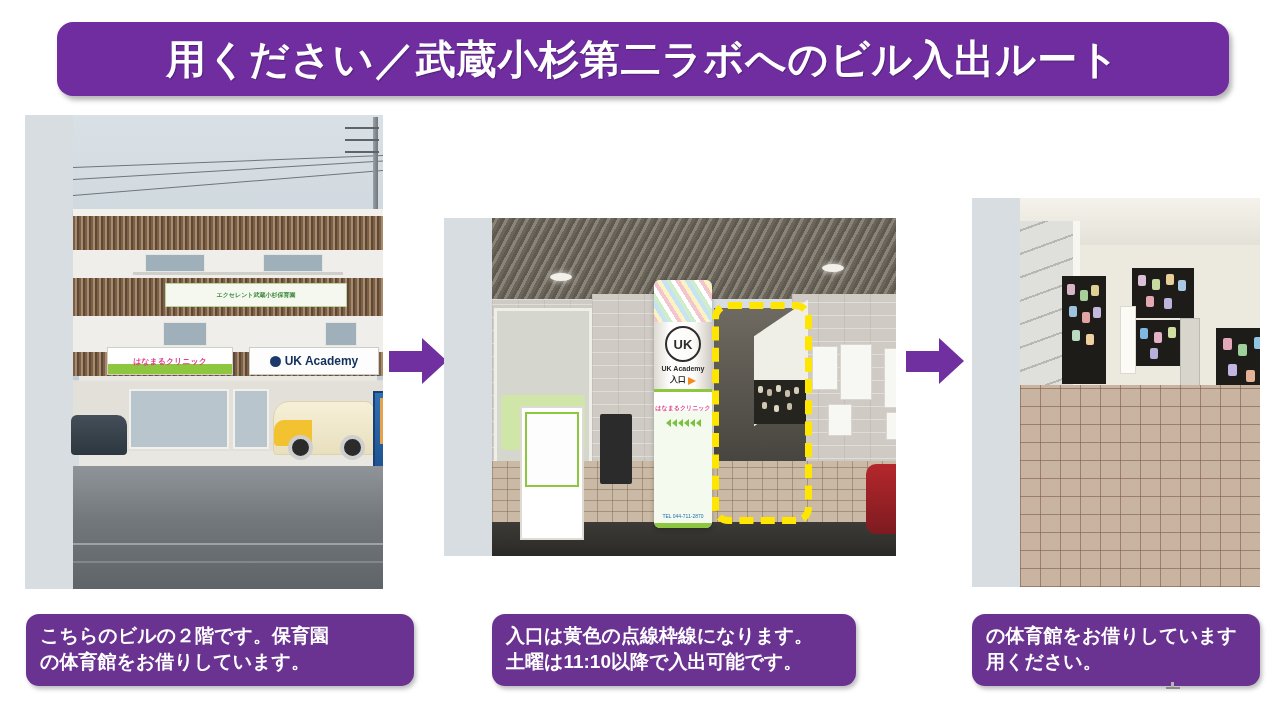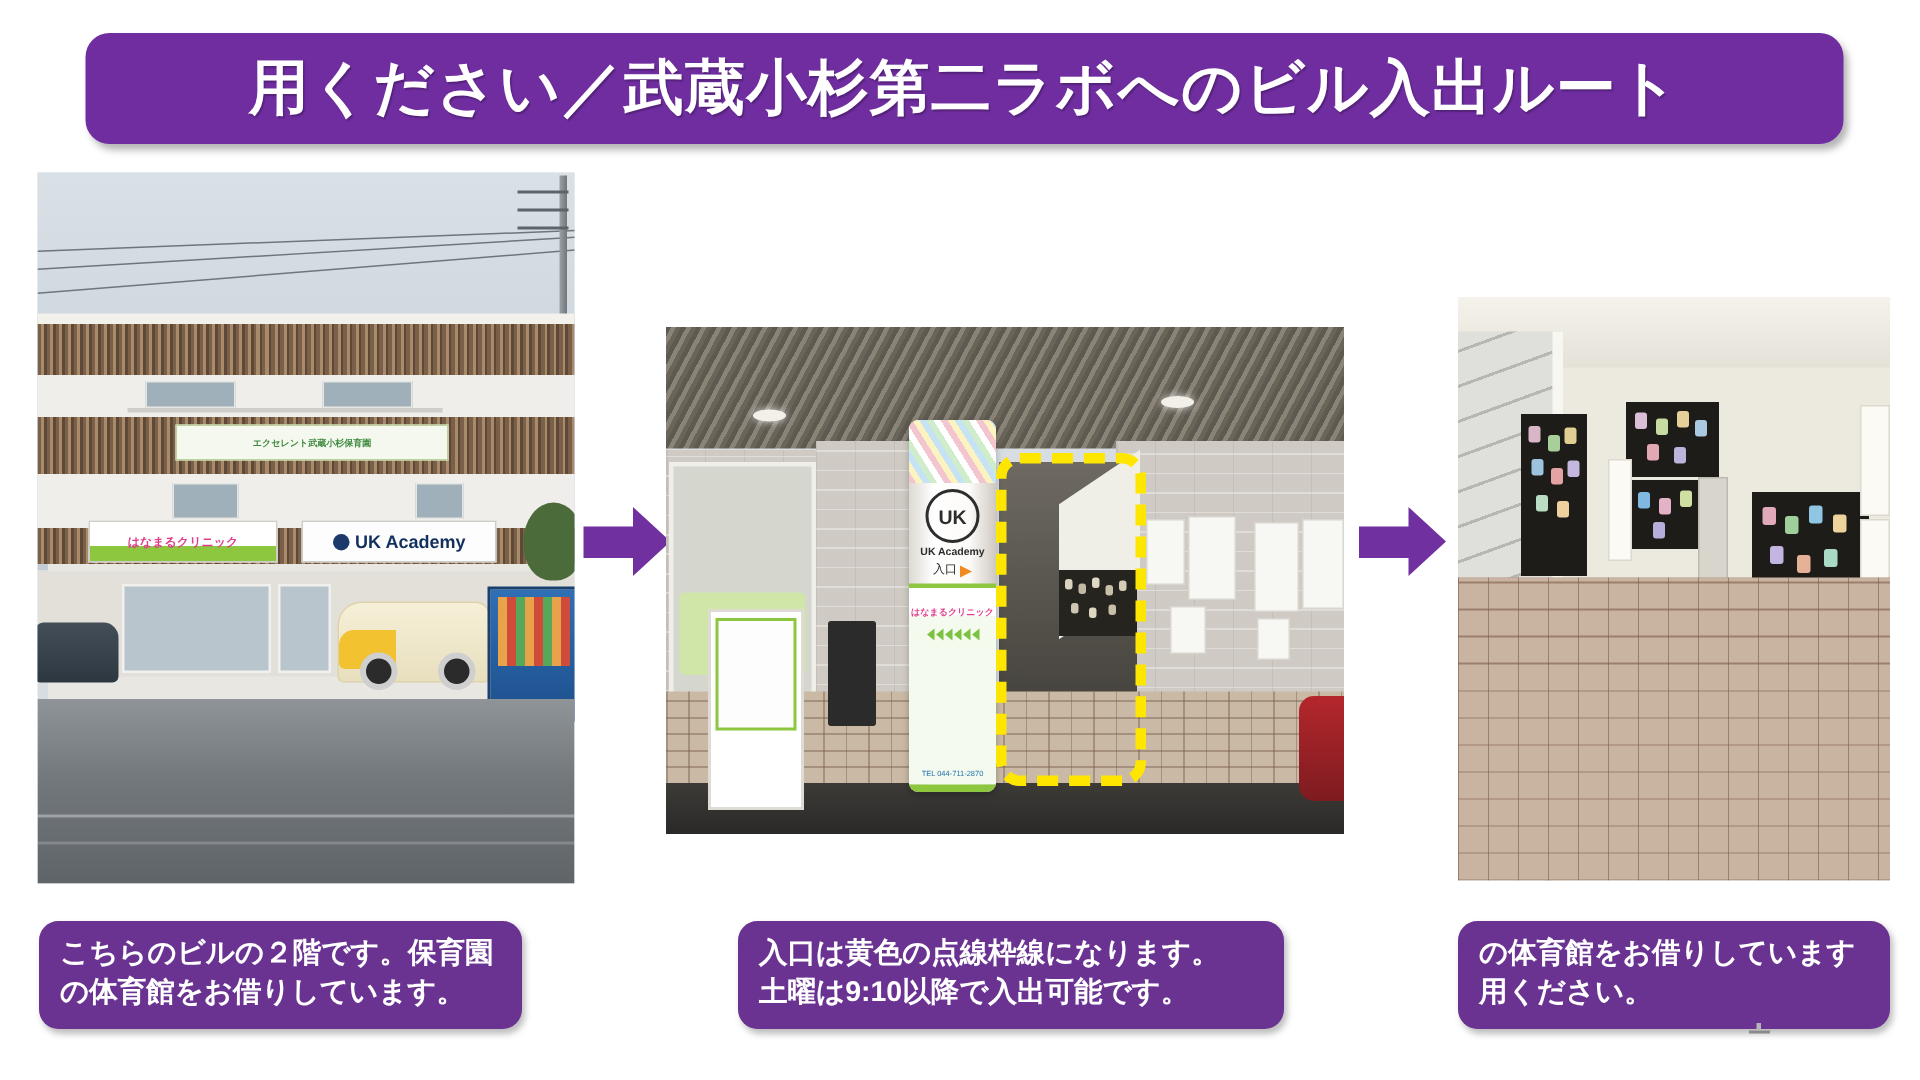--- a/index.html
+++ b/index.html
@@ -43,21 +43,21 @@
   
   .photo {
     position: absolute;
     overflow: hidden;
     background: #d8dde2;
   }
   #photo-1 { left: 25px;  top: 115px; width: 358px; height: 474px; }
   #photo-2 { left: 444px; top: 218px; width: 452px; height: 338px; }
   #photo-3 { left: 972px; top: 198px; width: 288px; height: 389px; }
 
-  .scene { position: absolute; inset: 0; }
+  .scene { position: absolute; inset: 0; margin-left: 48px; }
 
   
   .p1-sky {
     position: absolute; left:0; top:0; width:100%; height:56%;
     background: linear-gradient(#d9e0e6 0%, #ccd5dc 60%, #c3ccd4 100%);
   }
   .p1-wire {
     position:absolute; background:#6e757c; height:1px; transform-origin:left center;
   }
   .p1-pole {
@@ -210,21 +210,21 @@
       #f3c6cf 0 4px,#fdf3c0 4px 8px,#c6e3f5 8px 12px,#cfeccb 12px 16px,#ffffff 16px 20px);
   }
   .p2-pillar .ukbadge {
     margin-top:4px; width:32px;height:32px;border-radius:50%;
     border:2px solid #2d2d2d; color:#2d2d2d; font-size:13px; font-weight:bold;
     display:flex;align-items:center;justify-content:center;
   }
   .p2-pillar .uktext { margin-top:3px; font-size:7px;font-weight:bold;color:#2b2b2b; }
   .p2-pillar .entry {
     margin-top:2px; display:flex;align-items:flex-end;gap:2px;
-    font-size:8px;font-weight:normal;color:#1f1f1f;
+    font-size:8px;font-weight:bold;color:#1f1f1f;
   }
   .p2-pillar .arrow {
     width:0;height:0;border-top:4px solid transparent;border-bottom:4px solid transparent;
     border-left:8px solid #f18a21;
   }
   .p2-pillar .greenzone {
     margin-top:4px; width:100%; flex:1;
     background:linear-gradient(#ffffff 0 14%, #f4fbee 14% 100%);
     border-top:3px solid #8dc63f; border-bottom:5px solid #8dc63f;
     display:flex;flex-direction:column;align-items:center;
@@ -321,21 +321,21 @@
     border-radius:13px;
     box-shadow:2px 3px 4px rgba(90,90,95,0.40);
     color:#ffffff;
     font-weight:bold;
     font-size:19px;
     line-height:1.38;
     padding:9px 14px 10px 14px;
     box-sizing:border-box;
     white-space:pre-line;
   }
-  #caption-1 { left:26px;  top:614px; width:322px; height:72px; }
+  #caption-1 { left:26px;  top:614px; width:388px; height:72px; }
   #caption-2 { left:492px; top:614px; width:364px; height:72px; }
   #caption-3 { left:972px; top:614px; width:288px; height:72px; }
 
   
   .cursor {
     position:absolute; left:1166px; top:682px; width:14px; height:12px;
     pointer-events:none;
   }
   .cursor .b1 { position:absolute; left:0; top:5px; width:14px; height:2px; background:#8a8a8a; }
   .cursor .b2 { position:absolute; left:5px; top:0; width:3px; height:5px; background:#b5b5b5; }
@@ -542,20 +542,20 @@
     <div class="p3-posterstrip" style="left:268px; top:220px; width:18px; height:56px;"></div>
     <div class="p3-posterstrip" style="left:100px; top:108px; width:14px; height:66px;"></div>
 
     <div class="p3-floor"></div>
   </div>
 </div>
 
 <div class="caption" id="caption-1">こちらのビルの２階です。保育園
 の体育館をお借りしています。</div>
 <div class="caption" id="caption-2">入口は黄色の点線枠線になります。
-土曜は9:10以降で入出可能です。</div>
+土曜は11:10以降で入出可能です。</div>
 <div class="caption" id="caption-3">の体育館をお借りしています
 用ください。</div>
 
 <div class="cursor">
   <span class="b1"></span>
   <span class="b2"></span>
 </div>
 
 </body></html>

